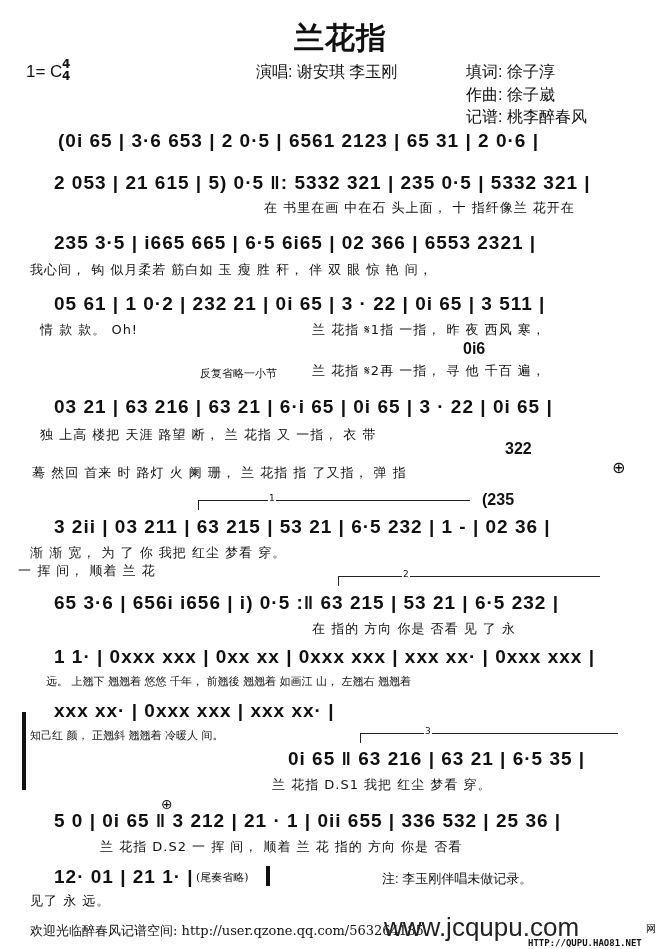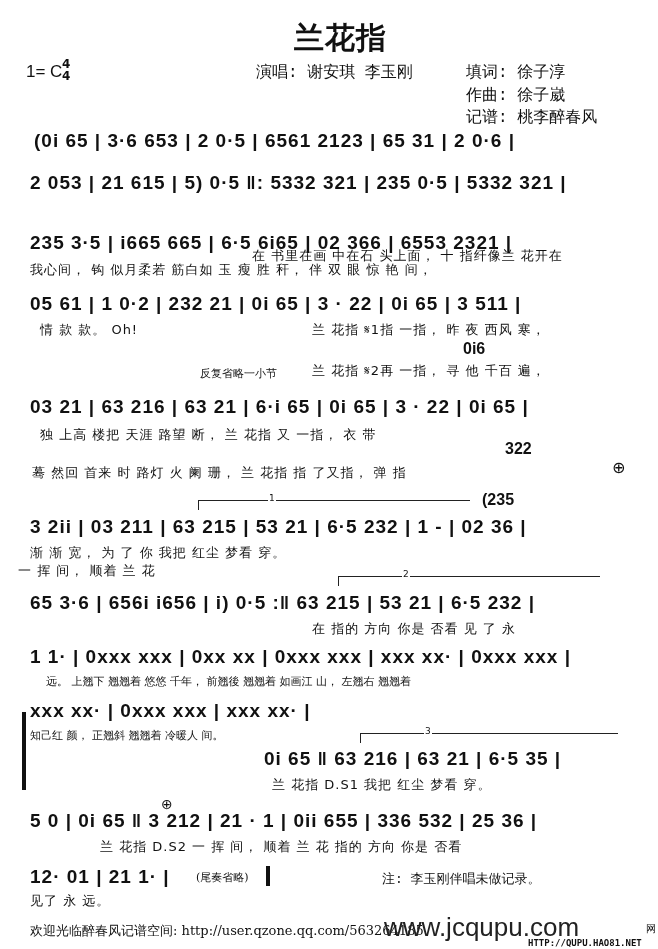--- a/index.html
+++ b/index.html
@@ -1,23 +1,23 @@
 <!DOCTYPE html>
 <html><head>
 <meta charset="utf-8">
 <style>
   html, body { margin: 0; padding: 0; background: #ffffff; }
   body { width: 658px; height: 949px; position: relative; overflow: hidden;
          font-family: "DejaVu Sans", "Liberation Sans", sans-serif; color: #111; }
   .abs { position: absolute; white-space: nowrap; }
   .title { font-family: "DejaVu Serif", "Liberation Serif", serif; font-weight: bold; font-size: 30px; left: 294px; top: 18px; letter-spacing: 1px; }
-  .meta { font-family: Liberation Mono, monospace; font-size: 16px; }
+  .meta { font-family: Liberation Sans, sans-serif; font-size: 16px; }
   .key { font-family: Liberation Sans, sans-serif; font-size: 17px; left: 26px; top: 62px; }
   .frac { position: absolute; left: 62px; top: 58px; font-size: 12px; line-height: 12px; text-align: center; font-weight: bold; }
-  .notes { font-family: "Liberation Sans", sans-serif; font-weight: bold; font-size: 19px; letter-spacing: 1px; }
+  .notes { font-family: "Liberation Sans", sans-serif; font-weight: bold; font-size: 19px; letter-spacing: 1px; margin-left: 24px; }
   .lyric { font-family: "DejaVu Sans", sans-serif; font-size: 13px; letter-spacing: 1px; }
   .lyric-s { font-family: "DejaVu Serif", serif; font-size: 11px; }
   .small-notes { font-family: "Liberation Sans", sans-serif; font-weight: bold; font-size: 16px; }
   .footer { font-family: "DejaVu Serif", serif; font-size: 13px; }
   .wm { font-family: "Liberation Sans", sans-serif; font-size: 26px; color: #222; }
   .wm2 { font-family: "DejaVu Sans Mono", monospace; font-size: 9px; font-weight: bold; }
   .hline { position: absolute; background: #222; height: 1px; }
   .vline { position: absolute; background: #222; width: 1px; }
   .thick { position: absolute; background: #111; width: 4px; }
 </style>
@@ -31,21 +31,21 @@
   <div>4</div>
 </div>
 <div class="abs meta" style="left:256px;top:62px;">演唱: 谢安琪 李玉刚</div>
 <div class="abs meta" style="left:466px;top:62px;">填词: 徐子淳</div>
 <div class="abs meta" style="left:466px;top:85px;">作曲: 徐子崴</div>
 <div class="abs meta" style="left:466px;top:107px;">记谱: 桃李醉春风</div>
 
 <div class="abs notes" style="left:34px;top:130px;">(0i  65 | 3·6  653 | 2  0·5 | 6561  2123 | 65  31 | 2  0·6 |</div>
 
 <div class="abs notes" style="left:30px;top:172px;">2 053 | 21 615 | 5) 0·5 ‖: 5332  321 | 235  0·5 | 5332 321 |</div>
-<div class="abs lyric" style="left:252px;top:199px;margin-top:48px;">在       书里在画  中在石      头上面，      十        指纤像兰  花开在</div>
+<div class="abs lyric" style="left:264px;top:199px;">在       书里在画  中在石      头上面，      十        指纤像兰  花开在</div>
 
 <div class="abs notes" style="left:30px;top:232px;">235  3·5 | i665  665 | 6·5  6i65 | 02  366 | 6553  2321 |</div>
 <div class="abs lyric" style="left:30px;top:261px;">我心间，      钩    似月柔若   筋白如    玉  瘦   胜  秆，      伴  双  眼    惊  艳     间，</div>
 
 <div class="abs notes" style="left:30px;top:293px;">05  61 | 1  0·2 | 232  21 | 0i  65 | 3 · 22 | 0i  65 | 3 511 |</div>
 <div class="abs lyric" style="left:40px;top:321px;">情    款      款。  Oh!</div>
 <div class="abs lyric-s" style="left:200px;top:320px;margin-top:46px;">反复省略一小节</div>
 <div class="abs lyric" style="left:312px;top:321px;">兰   花指 𝄋1指    一指，      昨      夜          西风  寒，</div>
 <div class="abs small-notes" style="left:463px;top:340px;">0i6</div>
 <div class="abs lyric" style="left:312px;top:362px;">兰   花指 𝄋2再    一指，      寻      他          千百  遍，</div>

